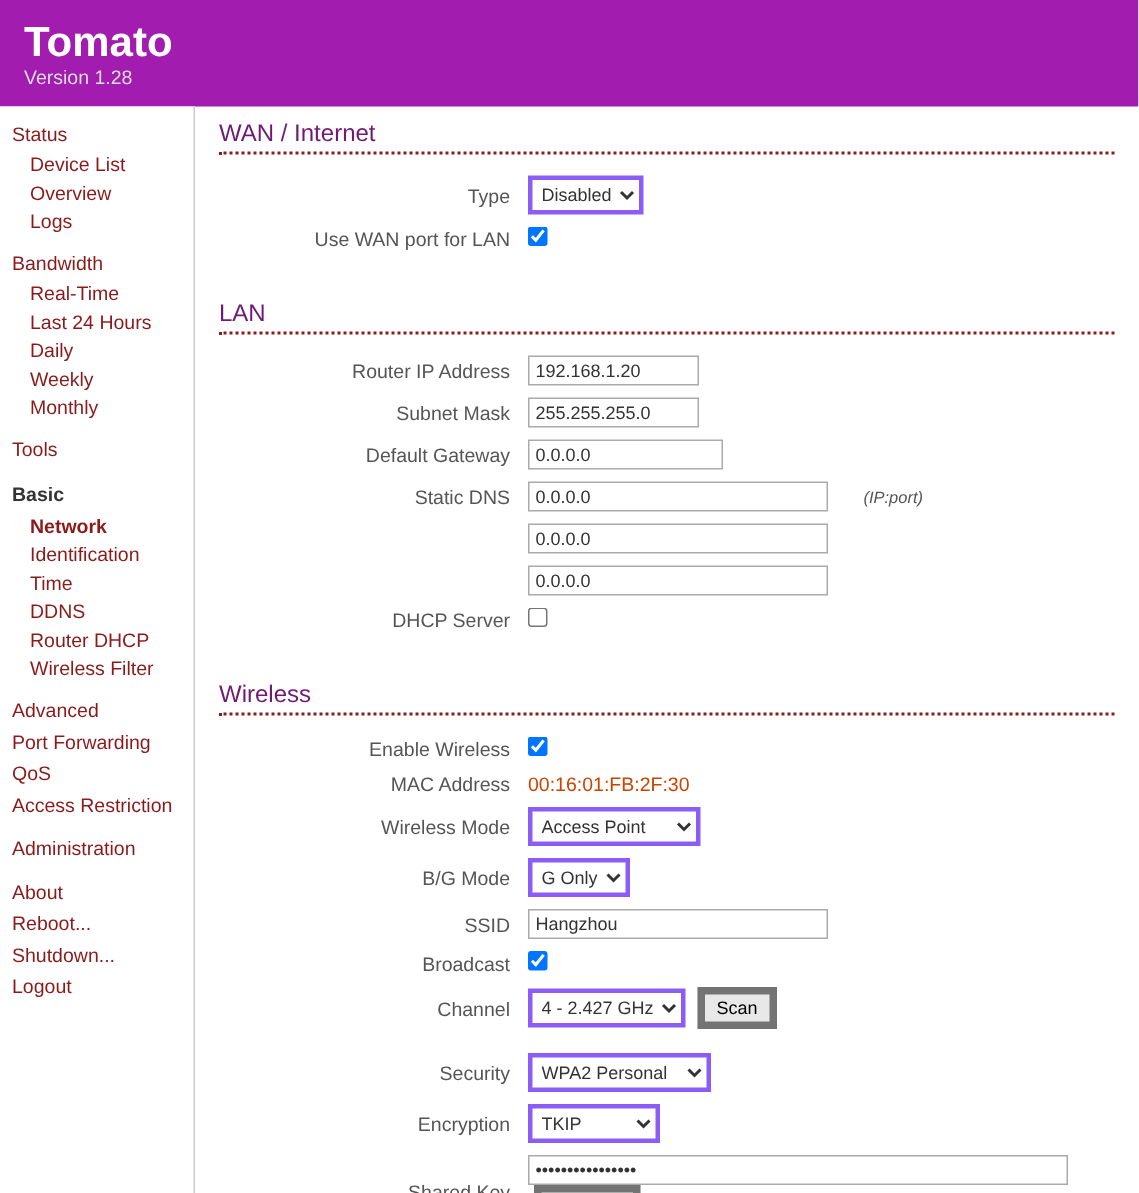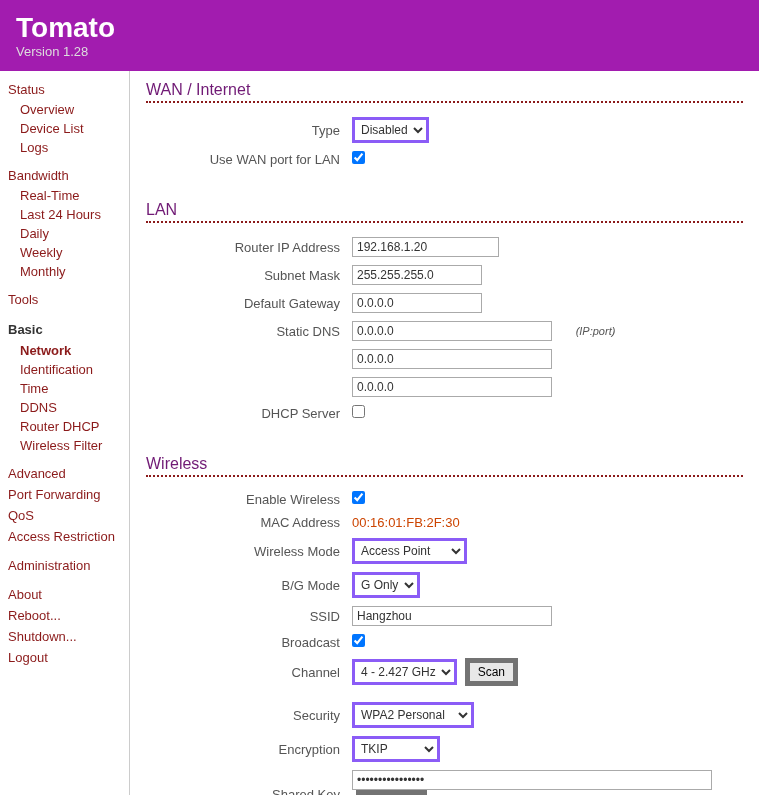--- a/index.html
+++ b/index.html
@@ -138,22 +138,22 @@
 
 <div id="header">
   <div class="app-title">Tomato</div>
   <div class="app-version">Version 1.28</div>
 </div>
 
 <div id="layout">
 
   <div id="sidebar">
     <div class="sidebar-top-item">Status</div>
+    <div class="sidebar-item">Device List</div>
     <div class="sidebar-item">Overview</div>
-    <div class="sidebar-item">Device List</div>
     <div class="sidebar-item">Logs</div>
     <div class="sidebar-divider"></div>
     <div class="sidebar-top-item">Bandwidth</div>
     <div class="sidebar-item">Real-Time</div>
     <div class="sidebar-item">Last 24 Hours</div>
     <div class="sidebar-item">Daily</div>
     <div class="sidebar-item">Weekly</div>
     <div class="sidebar-item">Monthly</div>
     <div class="sidebar-divider"></div>
     <div class="sidebar-top-item">Tools</div>
@@ -205,27 +205,27 @@
       </table>
 
     <div class="section-spacer"></div>
 
     <div class="section-header">LAN</div>
     <table class="form-table">
       <tbody>
           <tr>
         <td>Router IP Address</td>
         <td>
-          <input type="text" style="width: 147px;" value="192.168.1.20">
+          <input type="text" style="width: 114px;" value="192.168.1.20">
         </td>
       </tr>
       <tr>
         <td>Subnet Mask</td>
         <td>
-          <input type="text" style="width: 130px;" value="255.255.255.0">
+          <input type="text" style="width: 114px;" value="255.255.255.0">
         </td>
       </tr>
       <tr>
         <td>Default Gateway</td>
         <td>
           <input type="text" style="width: 130px;" value="0.0.0.0">
         </td>
       </tr>
       <tr>
         <td>Static DNS</td>

